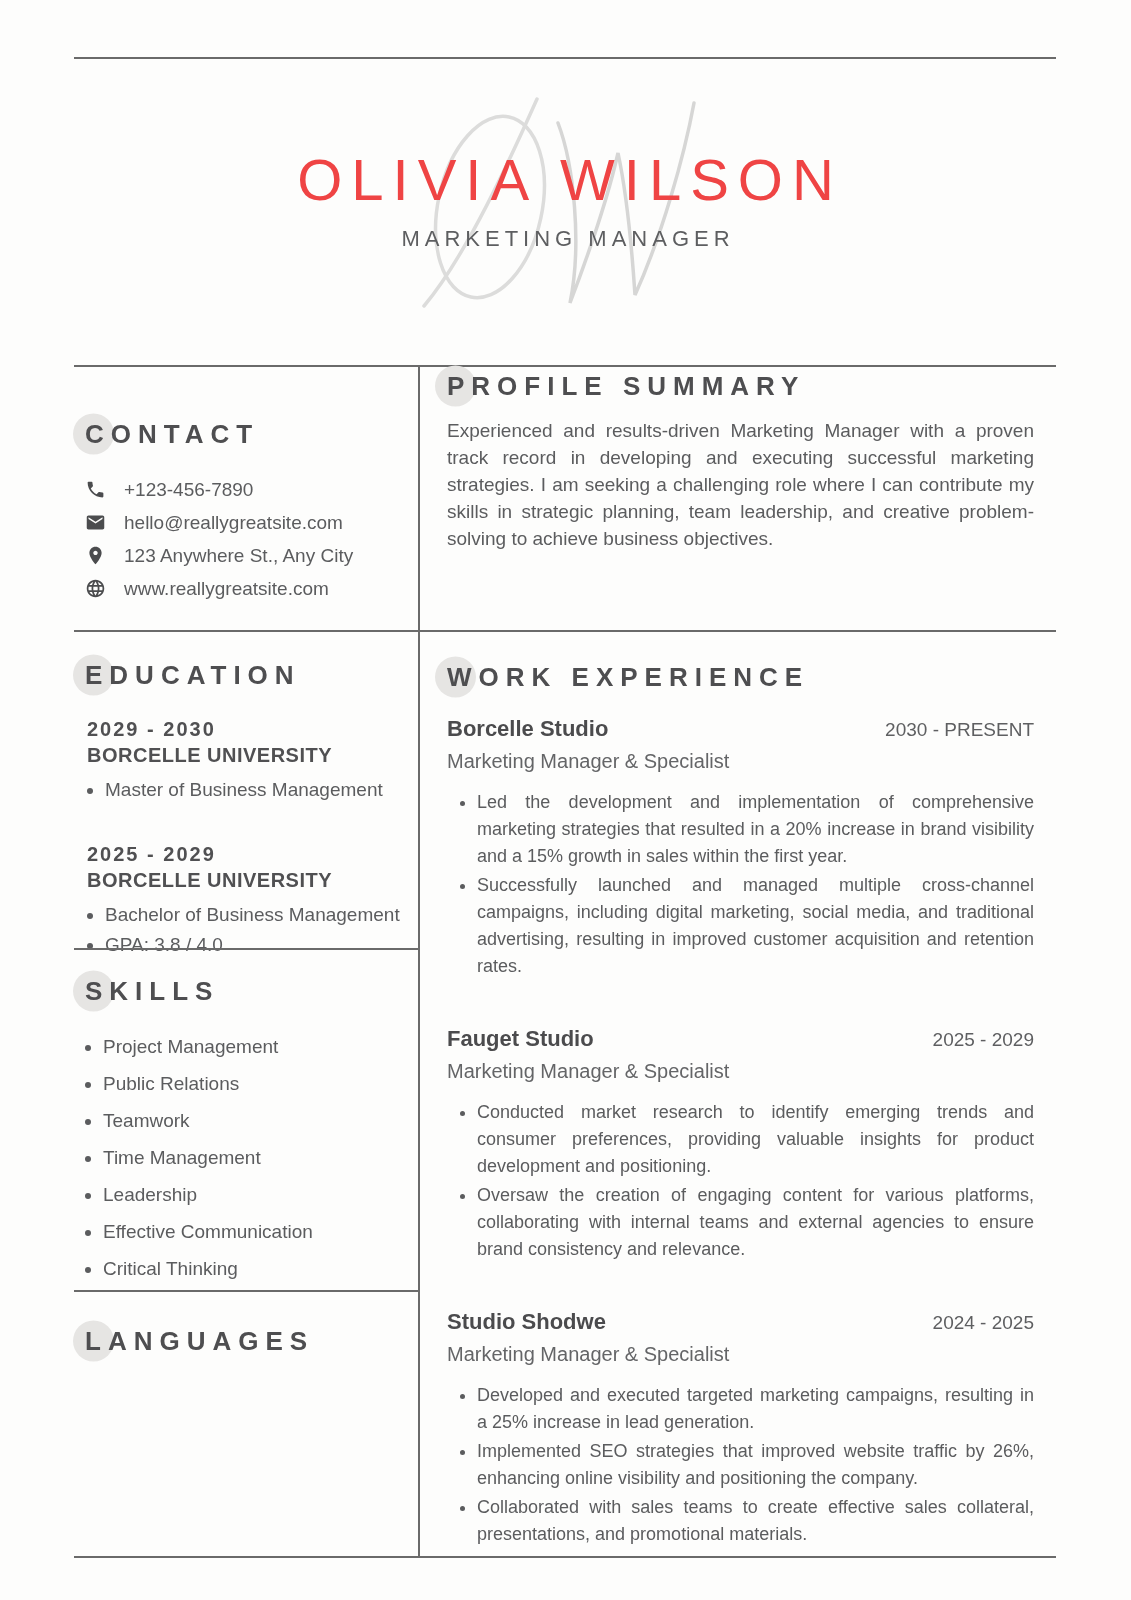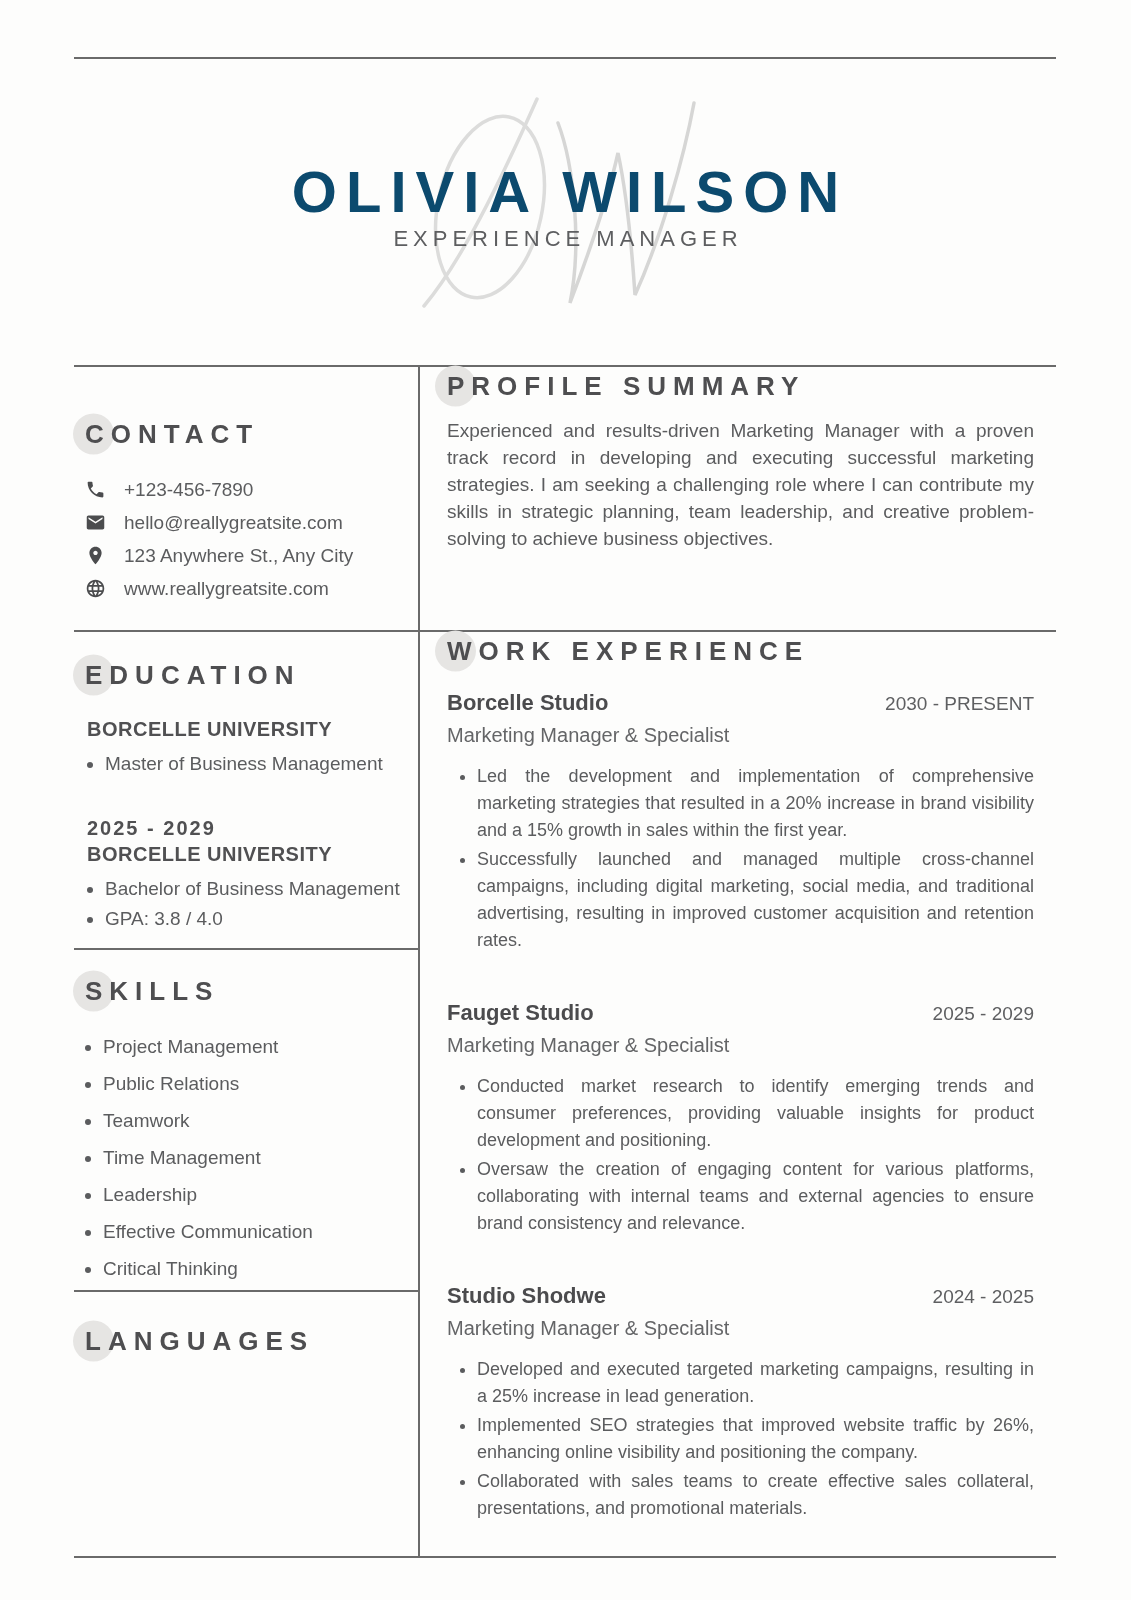--- a/index.html
+++ b/index.html
@@ -6,23 +6,23 @@
   .page {
     position:relative; width:1131px; height:1600px; margin:0 auto;
     background:#fdfdfc; overflow:hidden;
     font-family:"Liberation Sans", sans-serif; color:#5b5c5e;
   }
   .top-rule { position:absolute; left:74px; top:57px; width:982px; height:2px; background:#6a6a6a; }
 
   
   .monogram { position:absolute; left:372px; top:95px; }
   .name {
-    position:absolute; left:0; top:158px; width:100%; margin:0;
-    text-align:center; font-size:58px; font-weight:700; letter-spacing:9px; text-indent:9px;
-    color:#0c4a6e;
+    position:absolute; left:0; top:146px; width:100%; margin:0;
+    text-align:center; font-size:58px; font-weight:400; letter-spacing:9px; text-indent:9px;
+    color:#ef4444;
   }
   .subtitle {
     position:absolute; left:0; top:226px; width:100%;
     text-align:center; font-size:22px; letter-spacing:5px; text-indent:5px; color:#5d5e60;
   }
 
   
   .main {
     position:absolute; left:74px; top:365px; width:982px; height:1193px;
     border-top:2px solid #6a6a6a; border-bottom:2px solid #6a6a6a;
@@ -68,21 +68,21 @@
   .edu-bullets { margin:6px 0 0; padding-left:18px; }
   .edu-bullets li { font-size:19px; line-height:30px; }
 
   .skill-list { margin:26px 0 0; padding-left:18px; list-style:disc; }
   .skill-list li { font-size:19px; margin-bottom:15px; }
 
   .lang-list { margin:28px 0 0; padding-left:18px; }
   .lang-list li { font-size:19px; line-height:26px; }
 
   
-  .sec-we { }
+  .sec-we { padding-top:26px; }
   .job { margin-top:18px; }
   .job + .job { margin-top:44px; }
   .job-head { display:flex; justify-content:space-between; align-items:baseline; }
   .company { margin:0; font-size:22px; font-weight:700; color:#4b4b4d; line-height:30px; }
   .dates { font-size:19px; color:#5e5f61; }
   .role { margin-top:4px; font-size:20px; color:#646567; line-height:27px; }
   .job-bullets { margin:14px 0 0; padding-left:30px; }
   .job-bullets li { font-size:18px; line-height:27px; text-align:justify; margin-top:2px; }
 </style>
 </head>
@@ -92,21 +92,21 @@
 
   <div class="top-rule"></div>
 
   <header>
     <svg class="monogram" width="370" height="215" viewBox="0 0 370 215" fill="none">
       <ellipse cx="118" cy="112" rx="52" ry="92" transform="rotate(12 118 112)" stroke="#dcdcdb" stroke-width="3.5"></ellipse>
       <path d="M165 4 C 140 60, 95 160, 52 211" stroke="#dcdcdb" stroke-width="3.5" stroke-linecap="round"></path>
       <path d="M186 28 C 202 70, 210 150, 198 208 C 220 150, 237 98, 246 58 C 255 100, 260 155, 263 200 C 290 140, 312 62, 322 8" stroke="#d6d6d5" stroke-width="3.5" stroke-linecap="round"></path>
     </svg>
     <h1 class="name">OLIVIA WILSON</h1>
-    <div class="subtitle">EXPERIENCE MANAGER</div>
+    <div class="subtitle">MARKETING MANAGER</div>
   </header>
 
   <div class="main">
 
     <div class="row row1">
       <aside class="cell-left">
         <section class="sec-contact">
           <h2 class="sec-head">CONTACT</h2>
           <ul class="contact-list">
             <li>
@@ -151,20 +151,21 @@
         </section>
       </div>
     </div>
 
     <div class="row row2">
       <aside class="cell-left">
 
         <section class="sec-edu">
           <h2 class="sec-head">EDUCATION</h2>
           <div class="edu-entry">
+            <div class="edu-years">2029 - 2030</div>
             <div class="edu-school">BORCELLE UNIVERSITY</div>
             <ul class="edu-bullets">
               <li>Master of Business Management</li>
             </ul>
           </div>
           <div class="edu-entry">
             <div class="edu-years">2025 - 2029</div>
             <div class="edu-school">BORCELLE UNIVERSITY</div>
             <ul class="edu-bullets">
               <li>Bachelor of Business Management</li>

